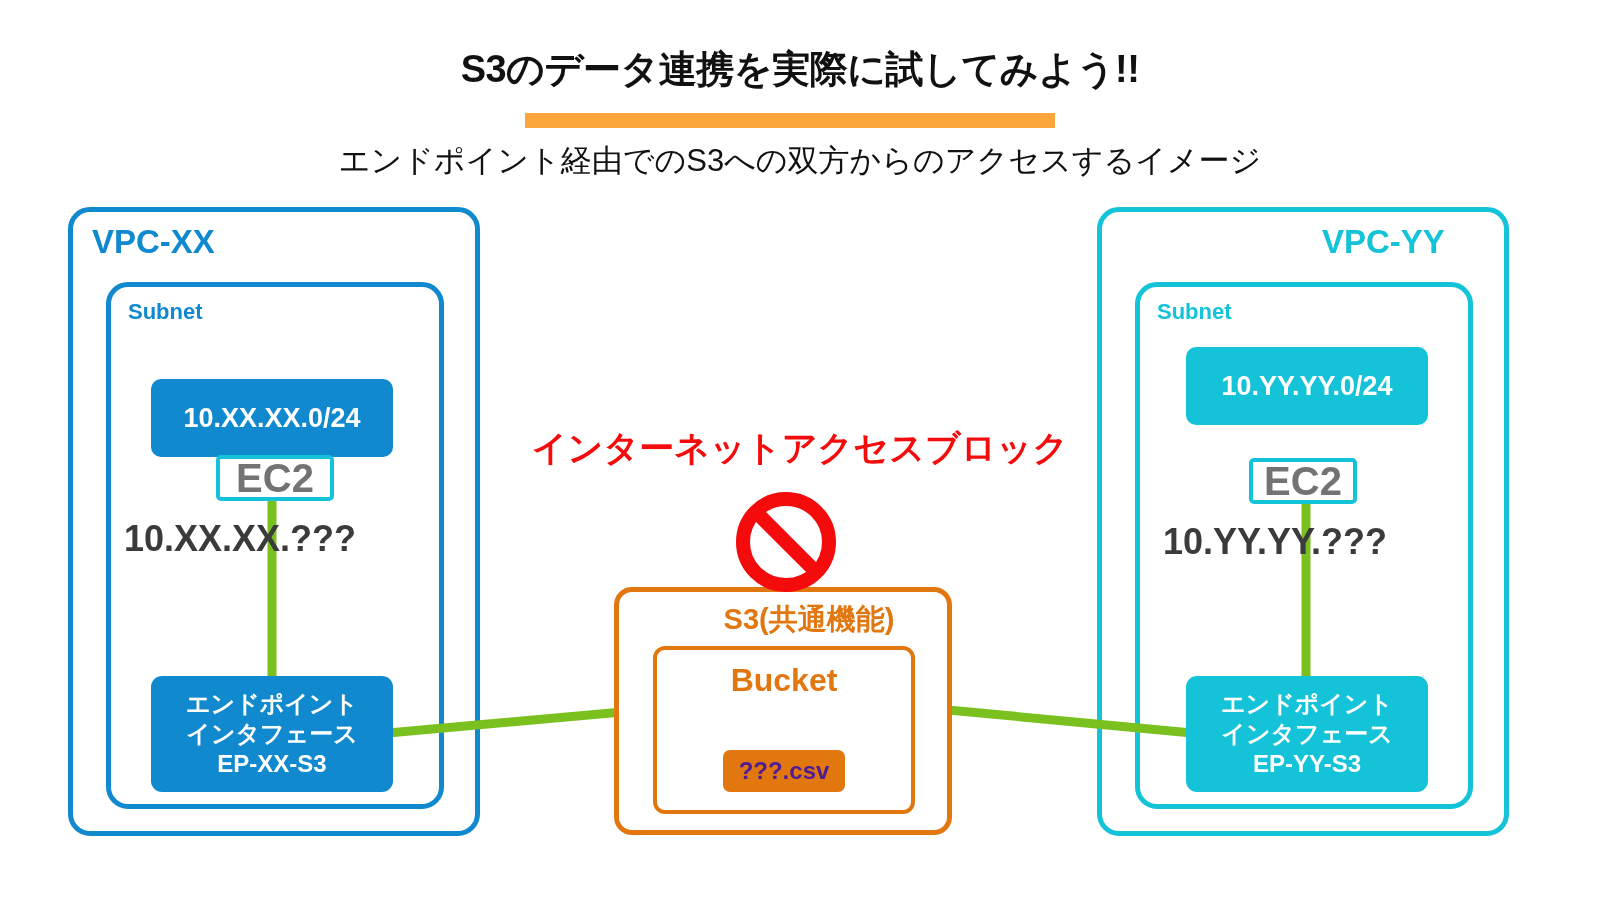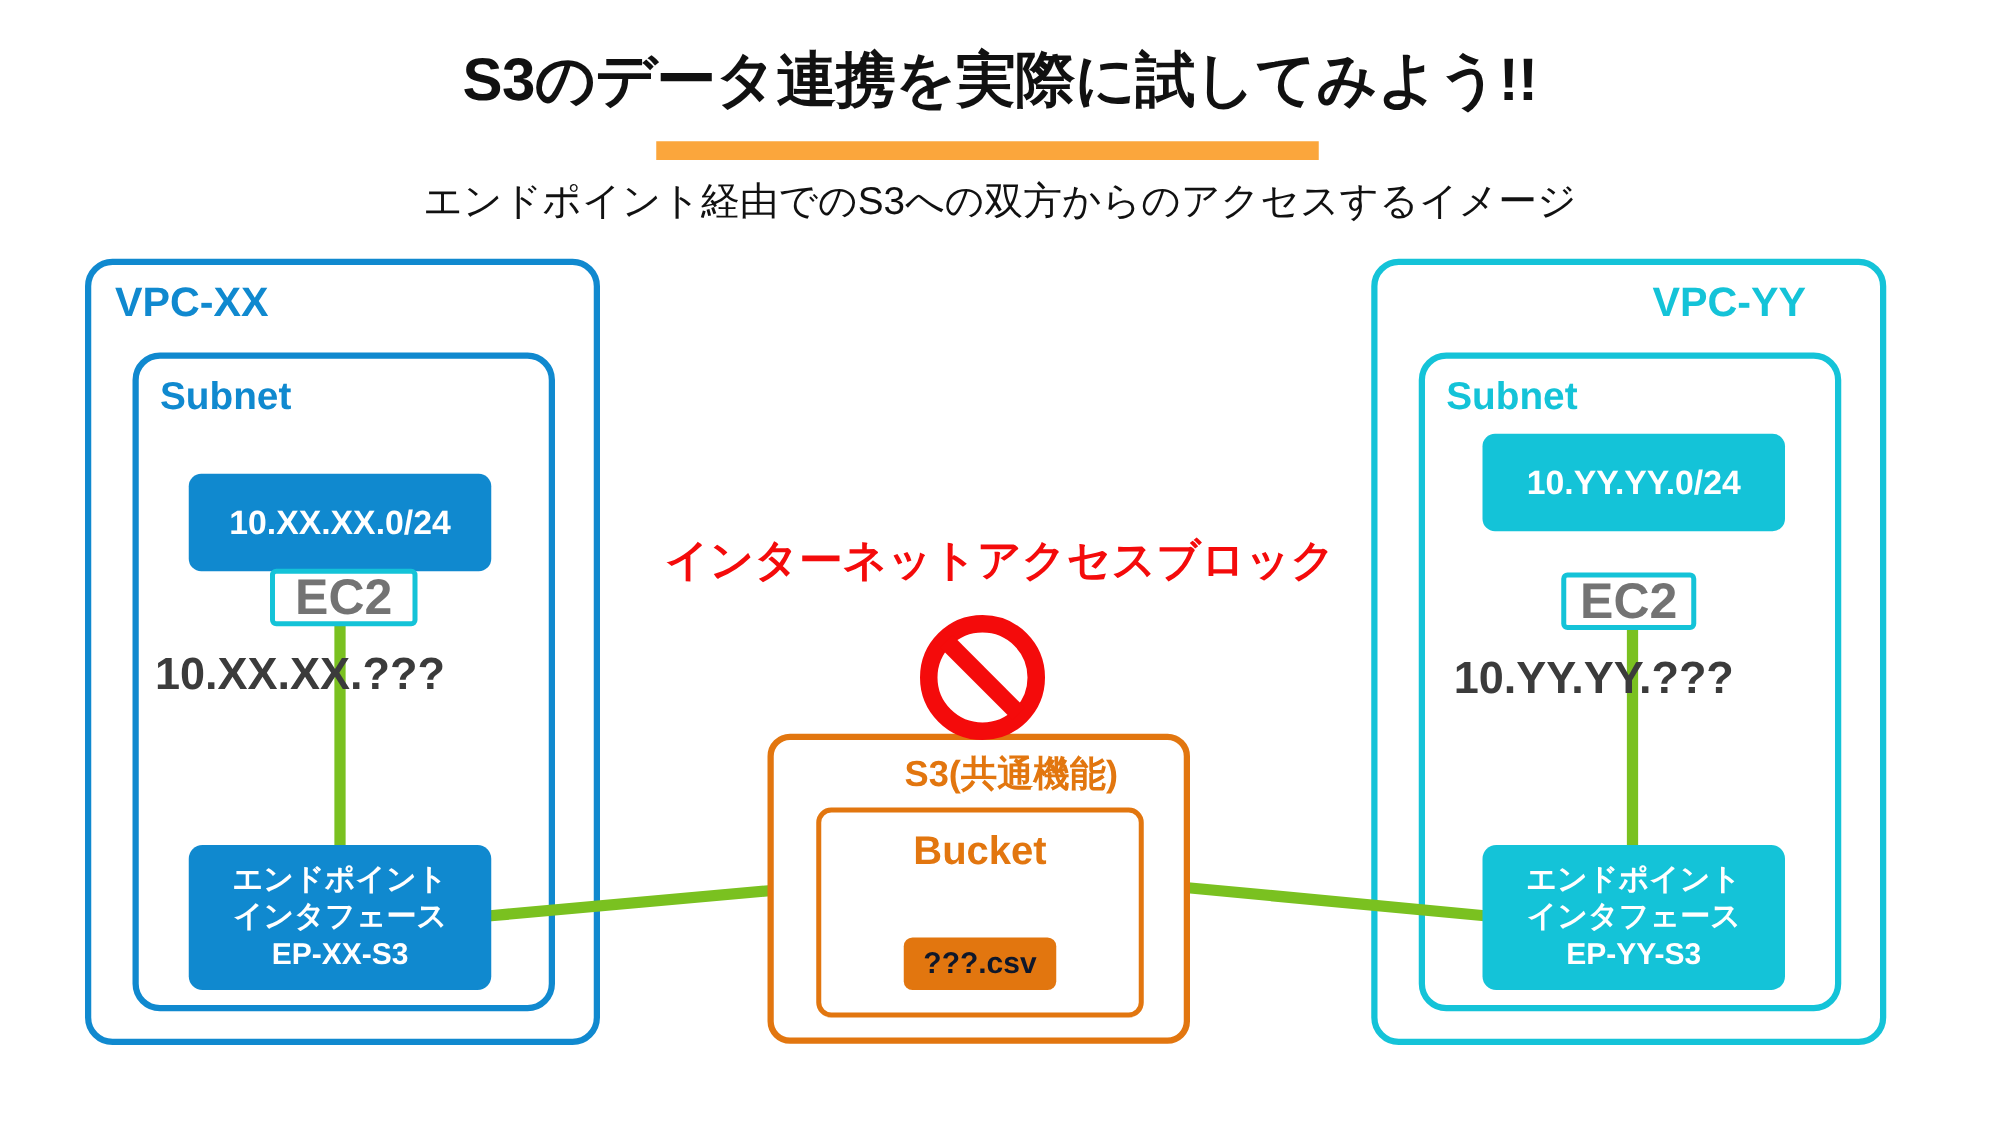--- a/index.html
+++ b/index.html
@@ -14,24 +14,24 @@
   #stage {
     position: relative;
     width: 1600px;
     height: 900px;
     background: #ffffff;
   }
 
   
   .title {
     position: absolute;
-    left: 0; top: 32px;
-    width: 1600px;
-    text-align: center;
-    font-size: 48px;
+    left: 0; top: 44px;
+    width: 1600px;
+    text-align: center;
+    font-size: 38px;
     font-weight: 700;
     color: #111111;
     letter-spacing: -0.5px;
     white-space: nowrap;
   }
   .title-underline {
     position: absolute;
     left: 525px; top: 113px;
     width: 530px; height: 15px;
     background: #fba63c;
@@ -71,21 +71,21 @@
   .vpc-label-right { left: 1322px; top: 223px; color: #14c3d8; }
 
   
   .subnet-left  { left: 106px;  top: 282px; width: 338px; height: 527px;
                   border-width: 5px; border-color: #1089cf; }
   .subnet-right { left: 1135px; top: 282px; width: 338px; height: 527px;
                   border-width: 5px; border-color: #14c3d8; }
 
   .subnet-label {
     position: absolute;
-    font-size: 31px;
+    font-size: 22px;
     font-weight: 700;
     white-space: nowrap;
   }
   .subnet-label-left  { left: 128px;  top: 299px; color: #1089cf; }
   .subnet-label-right { left: 1157px; top: 299px; color: #14c3d8; }
 
   
   .cidr {
     position: absolute;
     display: flex;
@@ -179,21 +179,21 @@
     color: #e2760f;
     white-space: nowrap;
     z-index: 8;
   }
   .csv-chip {
     position: absolute;
     left: 723px; top: 750px; width: 122px; height: 42px;
     display: flex; align-items: center; justify-content: center;
     border-radius: 7px;
     background: #e2760f;
-    color: #0f172a;
+    color: #4c1d95;
     font-size: 24px; font-weight: 700;
     white-space: nowrap;
     z-index: 8;
   }
 
   
   .block-text {
     position: absolute;
     left: 440px; top: 425px; width: 720px;
     text-align: center;

